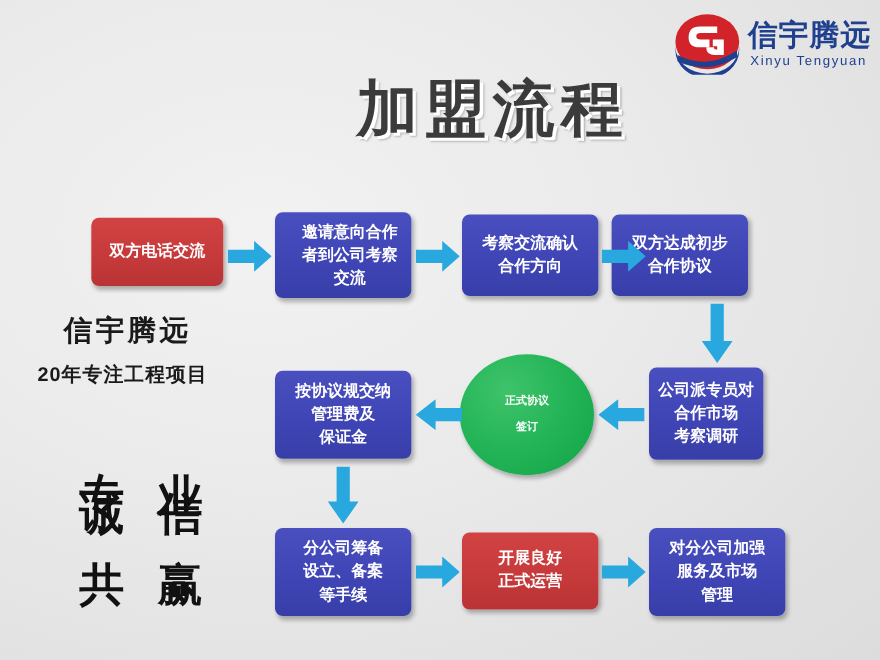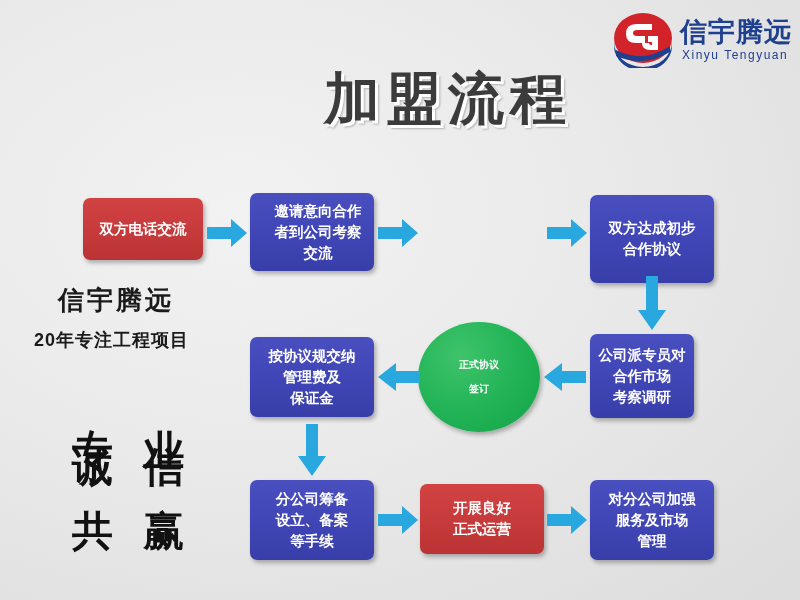--- a/index.html
+++ b/index.html
@@ -162,22 +162,25 @@
   <div class="big-word" id="big-word-2">共 赢</div>
 
   <div class="node red" style="left:83px; top:198px; width:120px; height:62px;align-items:center;">
     <span class="node-text">双方电话交流</span>
   </div>
 
   <div class="node blue" style="left:250px; top:193px; width:124px; height:78px;padding-left:16px;">
     <span class="node-text">邀请意向合作<br>者到公司考察<br>交流</span>
   </div>
 
-
-  <div class="node blue" style="left:590px; top:195px; width:124px; height:88px;">
+  <div class="node blue" style="left:420px; top:195px; width:124px; height:74px;">
+    <span class="node-text">考察交流确认<br>合作方向</span>
+  </div>
+
+  <div class="node blue" style="left:556px; top:195px; width:124px; height:74px;">
     <span class="node-text">双方达成初步<br>合作协议</span>
   </div>
 
   <div class="node blue" style="left:590px; top:334px; width:104px; height:84px;">
     <span class="node-text">公司派专员对<br>合作市场<br>考察调研</span>
   </div>
 
   <div class="node green-circle" style="left:418px; top:322px; width:122px; height:110px;">
     <span class="node-text">正式协议<br>签订</span>
   </div>

